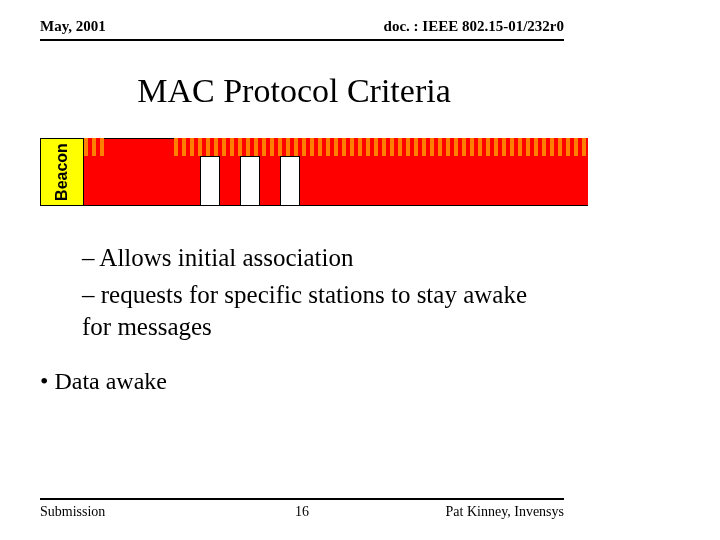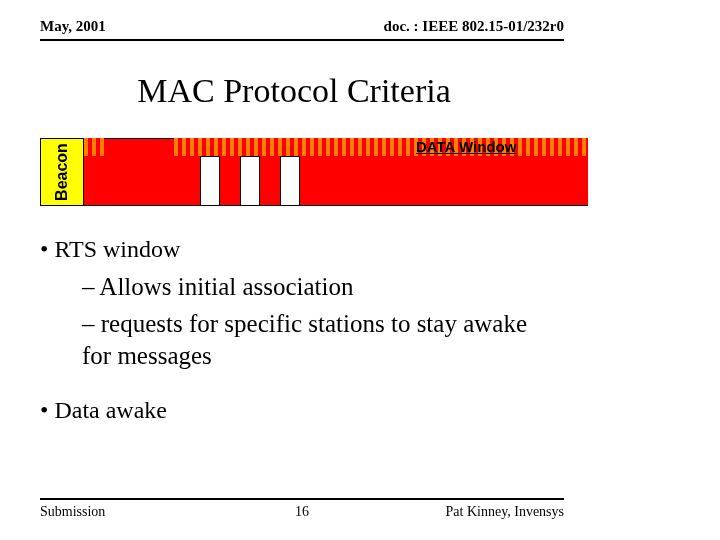--- a/index.html
+++ b/index.html
@@ -91,25 +91,23 @@
     <div class="frame-back"></div>
     <div class="stripes a"></div>
     <div class="stripes b"></div>
     <div class="beacon">
       <span>Beacon</span>
     </div>
     <div class="slot s1"></div>
     <div class="slot s2"></div>
     <div class="slot s3"></div>
     <div class="slot s4"></div>
-    <div class="data-label">DATA Window</div>
   </div>
 
   <div class="body">
-    <div class="b1">• RTS window</div>
     <div class="sub">– Allows initial association</div>
     <div class="sub">– requests for specific stations to stay awake for messages</div>
     <div class="b1 b2">• Data awake</div>
   </div>
 
   <div class="ftr">
     <hr class="ftr-rule">
     <div class="ftr-row">
       <span>Submission</span>
       <span class="center">16</span>

